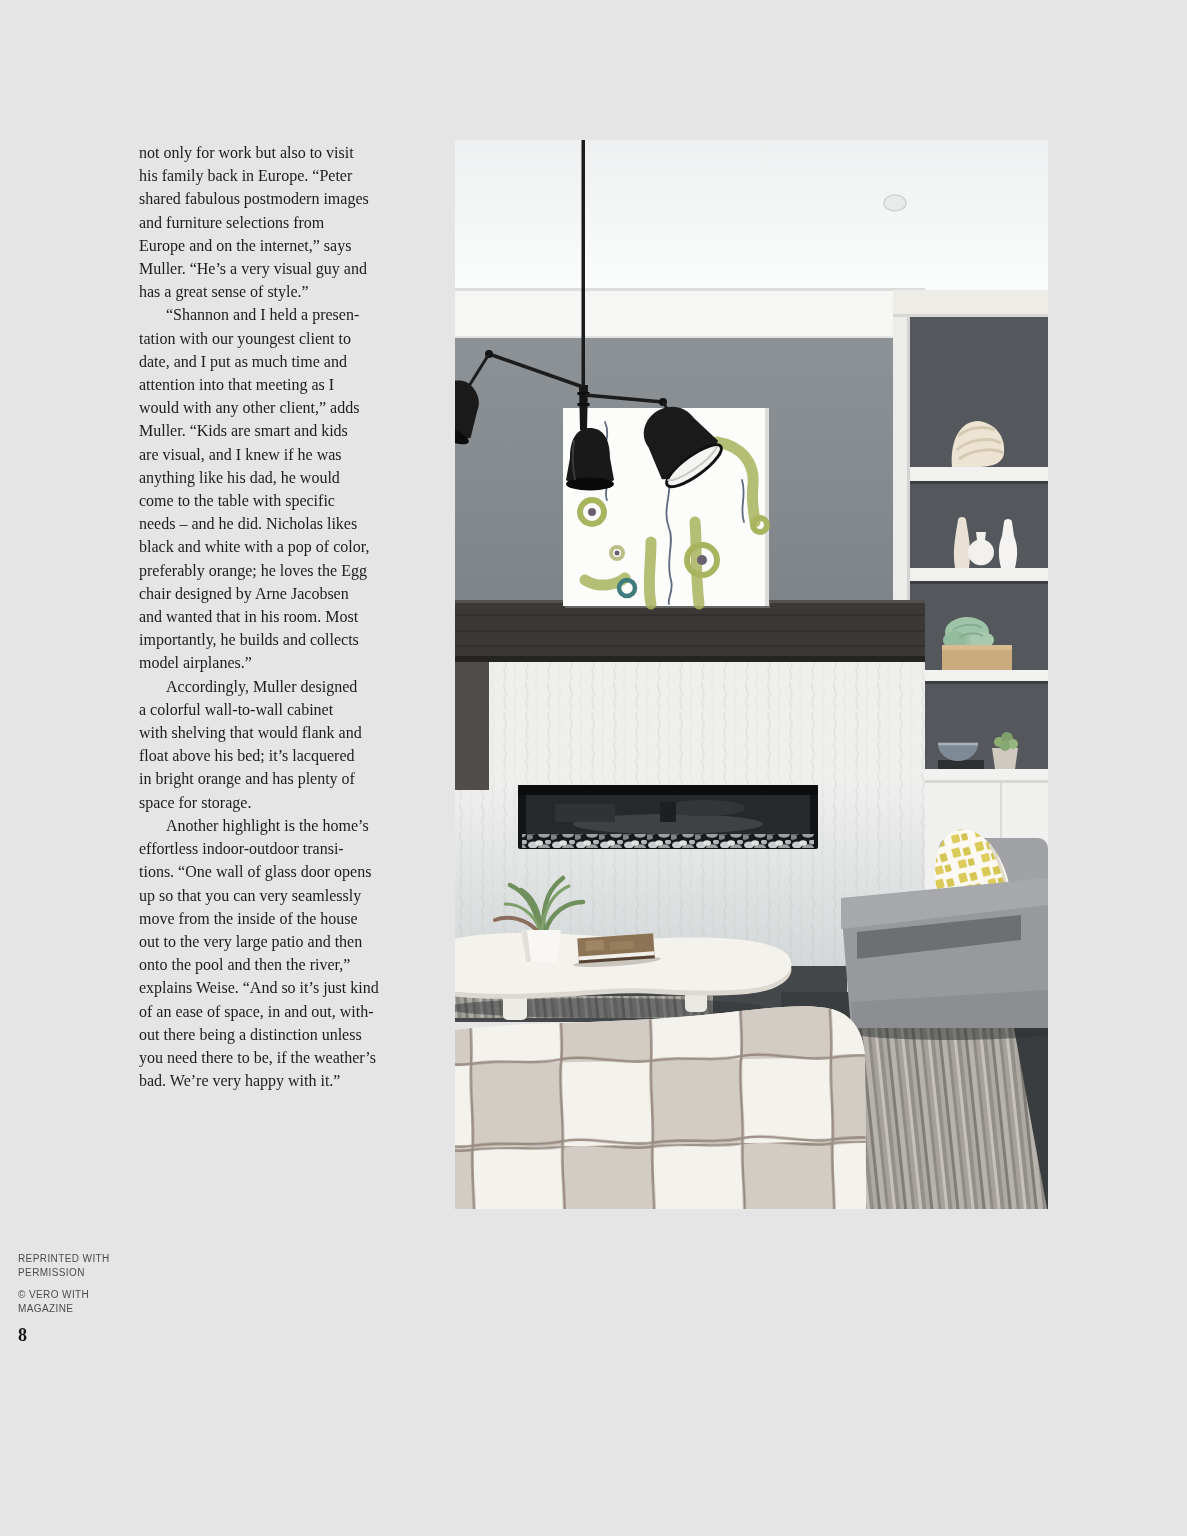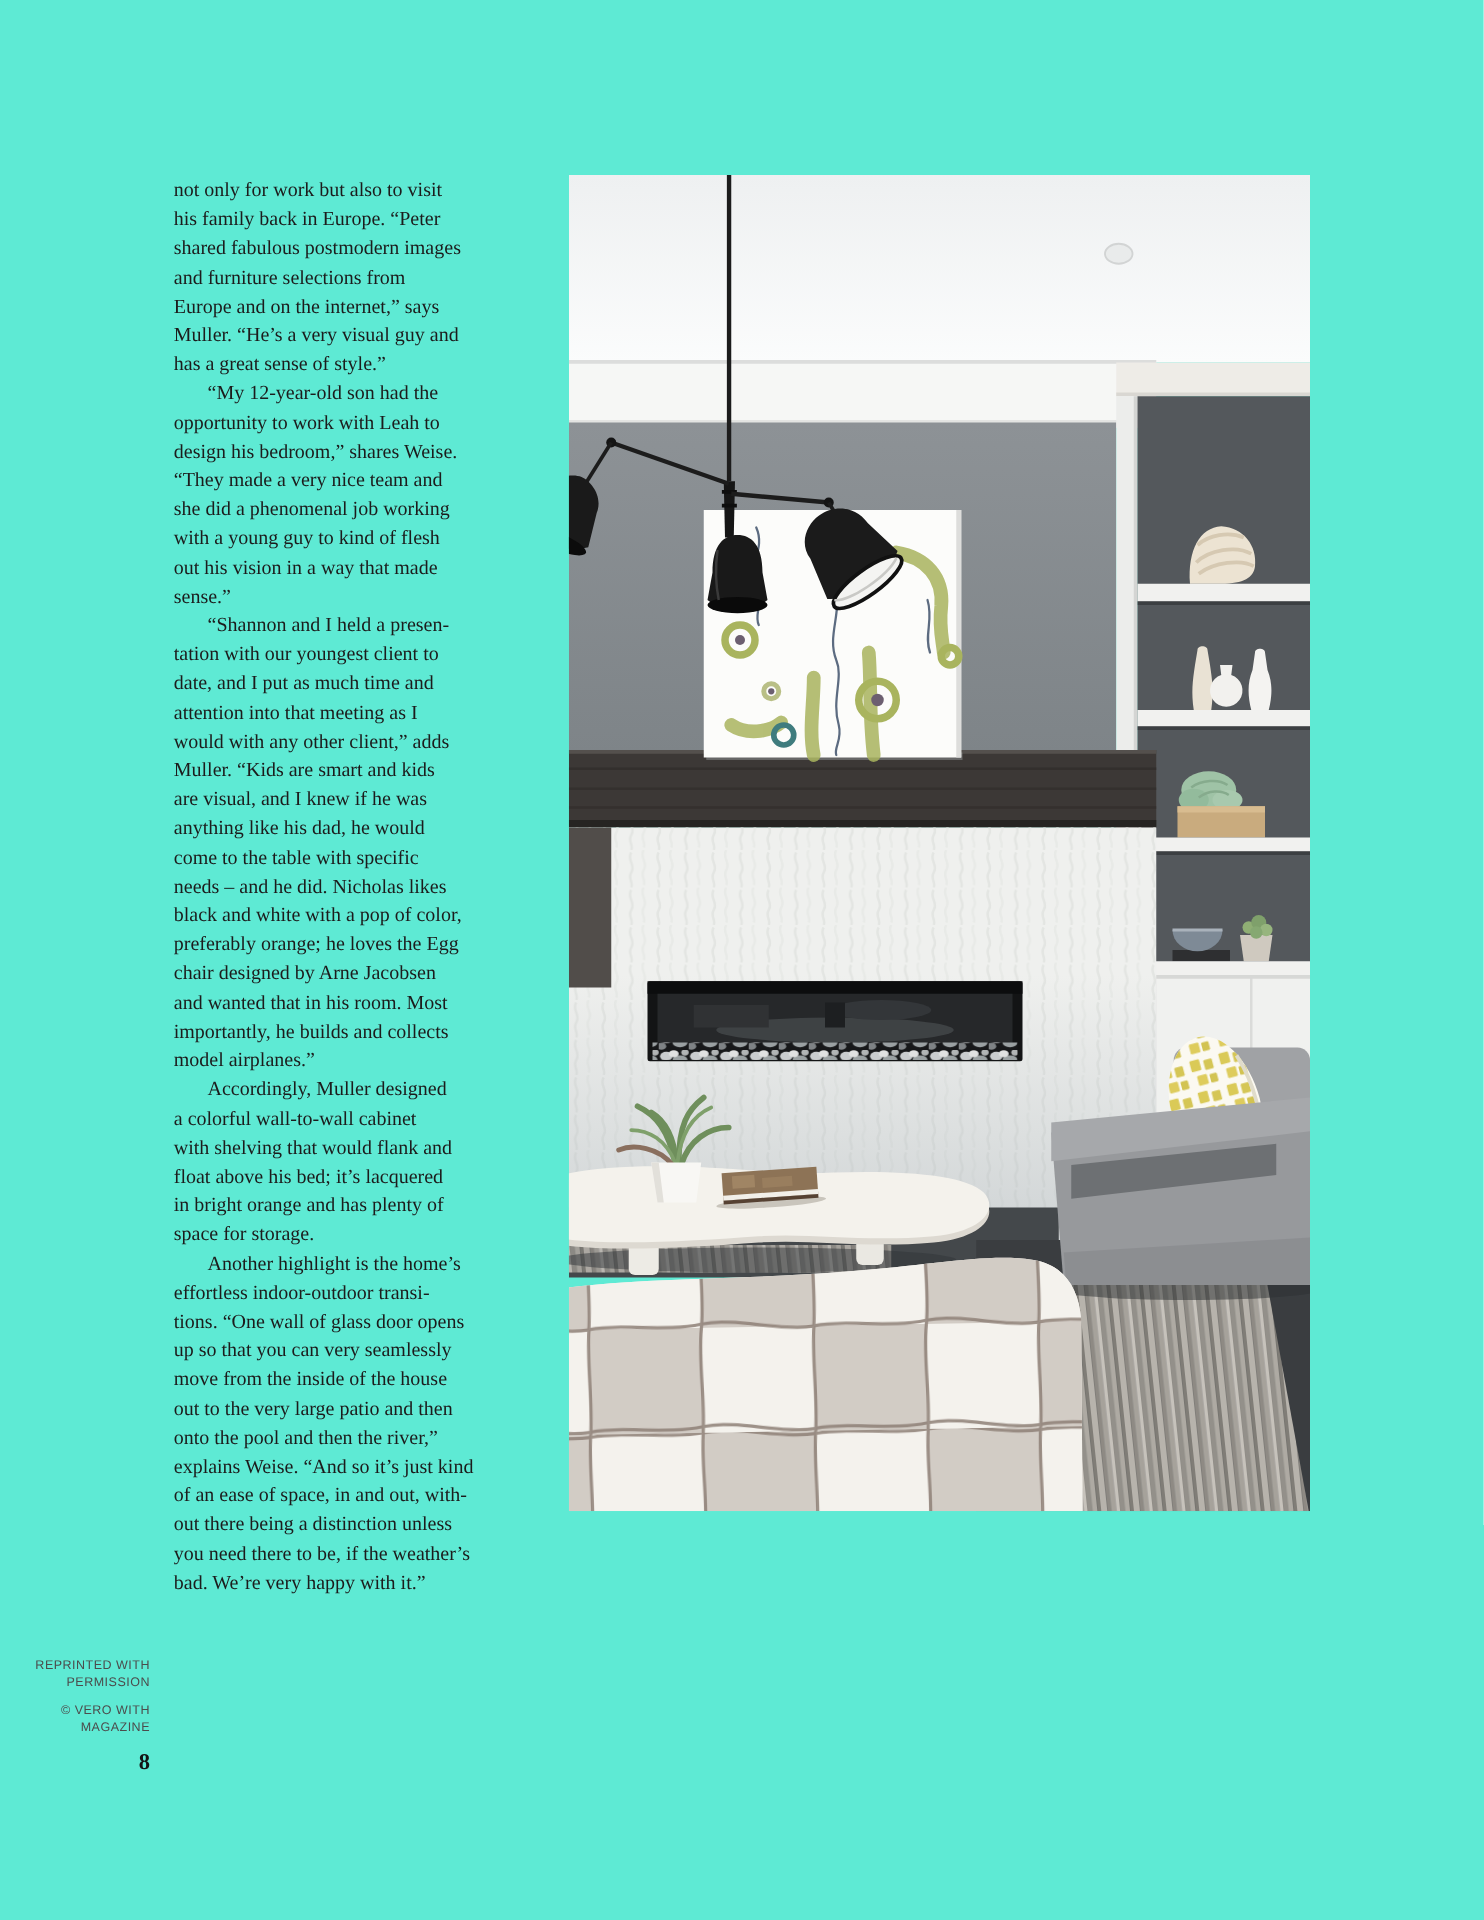--- a/index.html
+++ b/index.html
@@ -1,52 +1,44 @@
 <!DOCTYPE html>
 <html><head>
 <meta charset="utf-8">
 <style>
   html,body{margin:0;padding:0;background:#ffffff;}
-  .page{position:relative;width:1187px;height:1536px;background:#5eead4;overflow:hidden;
+  .page{position:relative;width:1187px;height:1536px;background:#e5e5e5;overflow:hidden;
         font-family:"Liberation Serif","DejaVu Serif",serif;}
   .article-col{position:absolute;left:139px;top:141px;width:316px;}
   .body-para{margin:0;white-space:pre-line;font:16px/23.2px "Liberation Serif","DejaVu Serif",serif;
              color:#1c1c1c;}
   .body-para.indent{text-indent:27px;}
   .photo-frame{position:absolute;left:455px;top:140px;width:593px;height:1069px;overflow:hidden;}
   .photo-frame svg{display:block;width:100%;height:100%;}
   .photo-caption{position:absolute;left:473px;top:1216px;width:600px;
                  font:bold 13px/19.5px "Liberation Sans","DejaVu Sans",sans-serif;
                  letter-spacing:-0.1px;color:#24272a;white-space:pre;}
-  .credits{position:absolute;left:18px;top:1326px;width:102px;text-align:right;}
+  .credits{position:absolute;left:18px;top:1252px;width:102px;text-align:left;}
   .credit-line{font:10px/13.5px "Liberation Sans","DejaVu Sans",sans-serif;
                letter-spacing:.4px;color:#4c4c4c;white-space:pre-line;margin:0 0 9px 0;}
   .page-num{font:bold 18px/22px "Liberation Serif","DejaVu Serif",serif;color:#141414;margin-top:8px;}
 </style>
 </head>
 <body>
 
 <div class="page">
 
   <div class="article-col">
       <p class="body-para">not only for work but also to visit
 his family back in Europe. “Peter
 shared fabulous postmodern images
 and furniture selections from
 Europe and on the internet,” says
 Muller. “He’s a very visual guy and
 has a great sense of style.”</p>
-      <p class="body-para indent">“My 12-year-old son had the
-opportunity to work with Leah to
-design his bedroom,” shares Weise.
-“They made a very nice team and
-she did a phenomenal job working
-with a young guy to kind of flesh
-out his vision in a way that made
-sense.”</p>
       <p class="body-para indent">“Shannon and I held a presen-
 tation with our youngest client to
 date, and I put as much time and
 attention into that meeting as I
 would with any other client,” adds
 Muller. “Kids are smart and kids
 are visual, and I knew if he was
 anything like his dad, he would
 come to the table with specific
 needs – and he did. Nicholas likes

